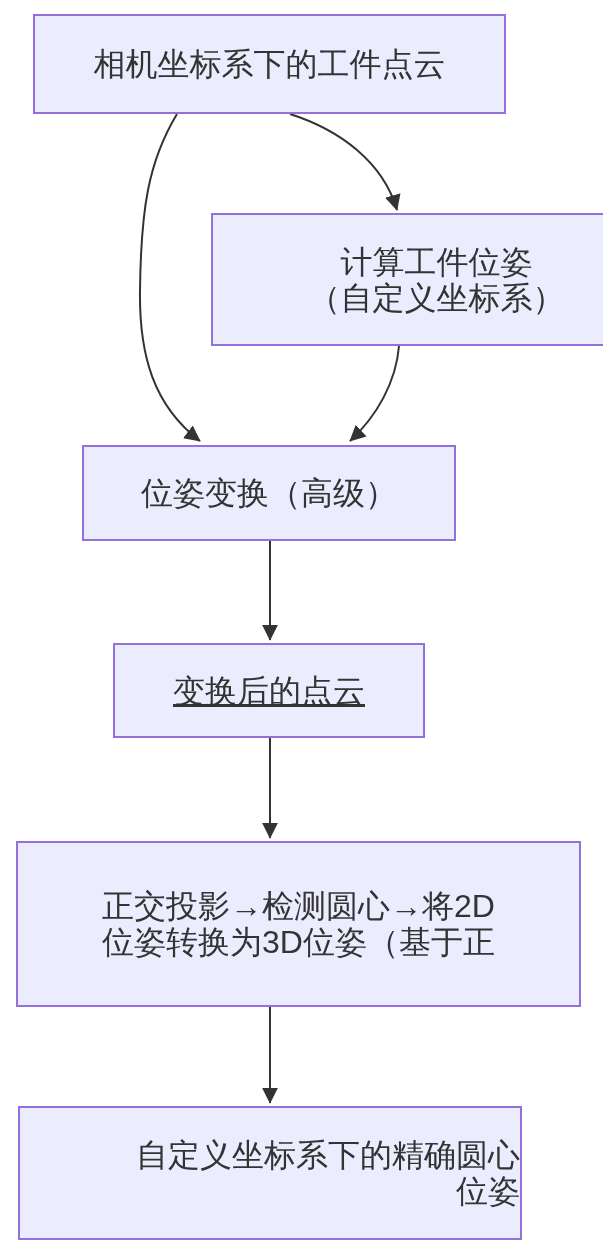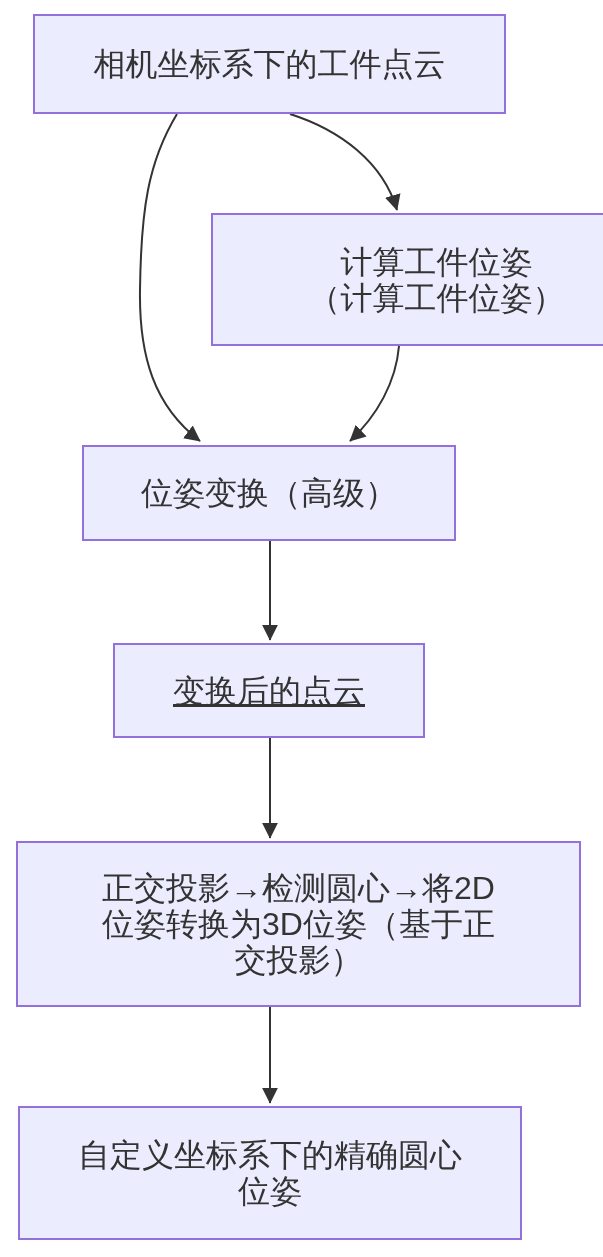--- a/index.html
+++ b/index.html
@@ -61,35 +61,34 @@
     <path class="link" marker-end="url(#ah)" d="M270,738 L270,838"></path>
     <path class="link" marker-end="url(#ah)" d="M270,1007 L270,1103"></path>
   </svg>
 
   <div class="node" style="left:33px;top:14px;width:473px;height:100px;">
     <div class="line">相机坐标系下的工件点云</div>
   </div>
 
   <div class="node" style="left:211px;top:213px;width:451px;height:133px;">
     <div class="line">计算工件位姿</div>
-    <div class="line">（计算工件位姿）</div>
+    <div class="line">（自定义坐标系）</div>
   </div>
 
   <div class="node" style="left:82px;top:445px;width:374px;height:96px;">
     <div class="line">位姿变换（高级）</div>
   </div>
 
   <div class="node" style="left:113px;top:643px;width:312px;height:95px;text-decoration:underline;">
     <div class="line">变换后的点云</div>
   </div>
 
   <div class="node" style="left:16px;top:841px;width:565px;height:166px;">
     <div class="line">正交投影→检测圆心→将2D</div>
     <div class="line">位姿转换为3D位姿（基于正</div>
-    <div class="line">交投影）</div>
   </div>
 
-  <div class="node" style="left:18px;top:1106px;width:504px;height:134px;">
+  <div class="node" style="left:18px;top:1106px;width:504px;height:134px;align-items:flex-end;">
     <div class="line">自定义坐标系下的精确圆心</div>
     <div class="line">位姿</div>
   </div>
 
 </div>
 
 </body></html>

